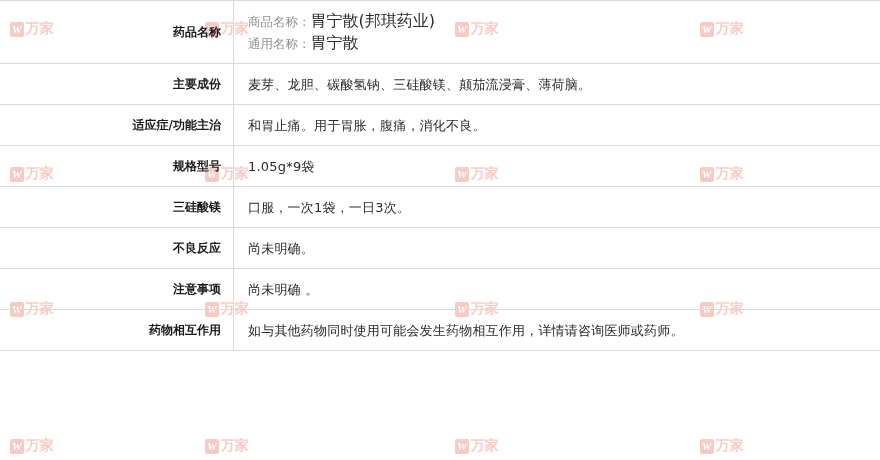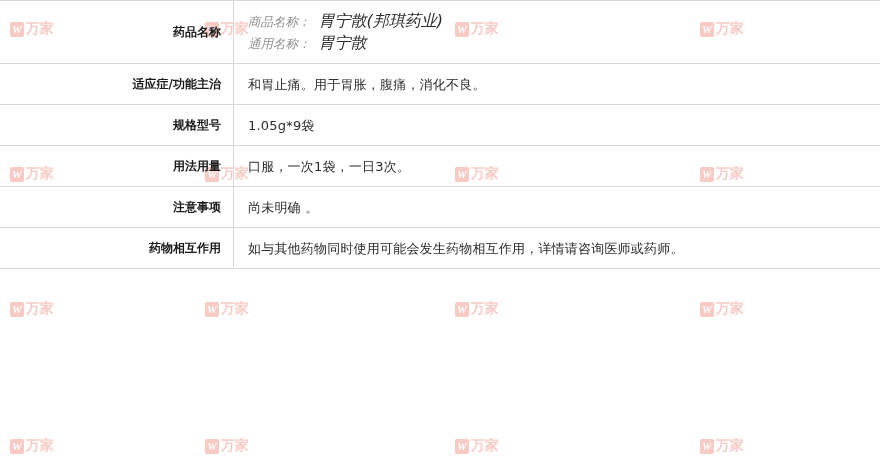--- a/index.html
+++ b/index.html
@@ -84,22 +84,20 @@
     padding: 9px 10px 9px 14px;
     font-size: 13px;
     color: #2b2b2b;
     font-family: "DejaVu Sans", sans-serif;
     line-height: 21px;
     border-left: 1px solid #d9d9d9;
   }
   .subrow {
     display: flex;
     align-items: baseline;
-    gap: 8px;
-    font-style: italic;
   }
   .sublabel {
     color: #8f8f8f;
     font-size: 12.5px;
     white-space: nowrap;
   }
   .subvalue {
     color: #2b2b2b;
     font-size: 16px;
   }
@@ -190,40 +188,56 @@
               <span class="subvalue">胃宁散(邦琪药业)</span>
             </div>
             <div class="subrow">
               <span class="sublabel">通用名称：</span>
               <span class="subvalue">胃宁散</span>
             </div>
           </td>
         </tr>
         <tr>
           <th>
+            <span class="th-wrap">主要成份</span>
+          </th>
+          <td>
+            <span class="cell-line mono-ish">麦芽、龙胆、碳酸氢钠、三硅酸镁、颠茄流浸膏、薄荷脑。</span>
+          </td>
+        </tr>
+        <tr>
+          <th>
             <span class="th-wrap">适应症/功能主治</span>
           </th>
           <td>
             <span class="cell-line mono-ish">和胃止痛。用于胃胀，腹痛，消化不良。</span>
           </td>
         </tr>
         <tr>
           <th>
             <span class="th-wrap">规格型号</span>
           </th>
           <td>
             <span class="cell-line mono-ish">1.05g*9袋</span>
           </td>
         </tr>
         <tr>
           <th>
-            <span class="th-wrap">用法用量</span>
+            <span class="th-wrap">三硅酸镁</span>
           </th>
           <td>
             <span class="cell-line mono-ish">口服，一次1袋，一日3次。</span>
+          </td>
+        </tr>
+        <tr>
+          <th>
+            <span class="th-wrap">不良反应</span>
+          </th>
+          <td>
+            <span class="cell-line mono-ish">尚未明确。</span>
           </td>
         </tr>
         <tr>
           <th>
             <span class="th-wrap">注意事项</span>
           </th>
           <td>
             <span class="cell-line mono-ish">尚未明确 。</span>
           </td>
         </tr>

